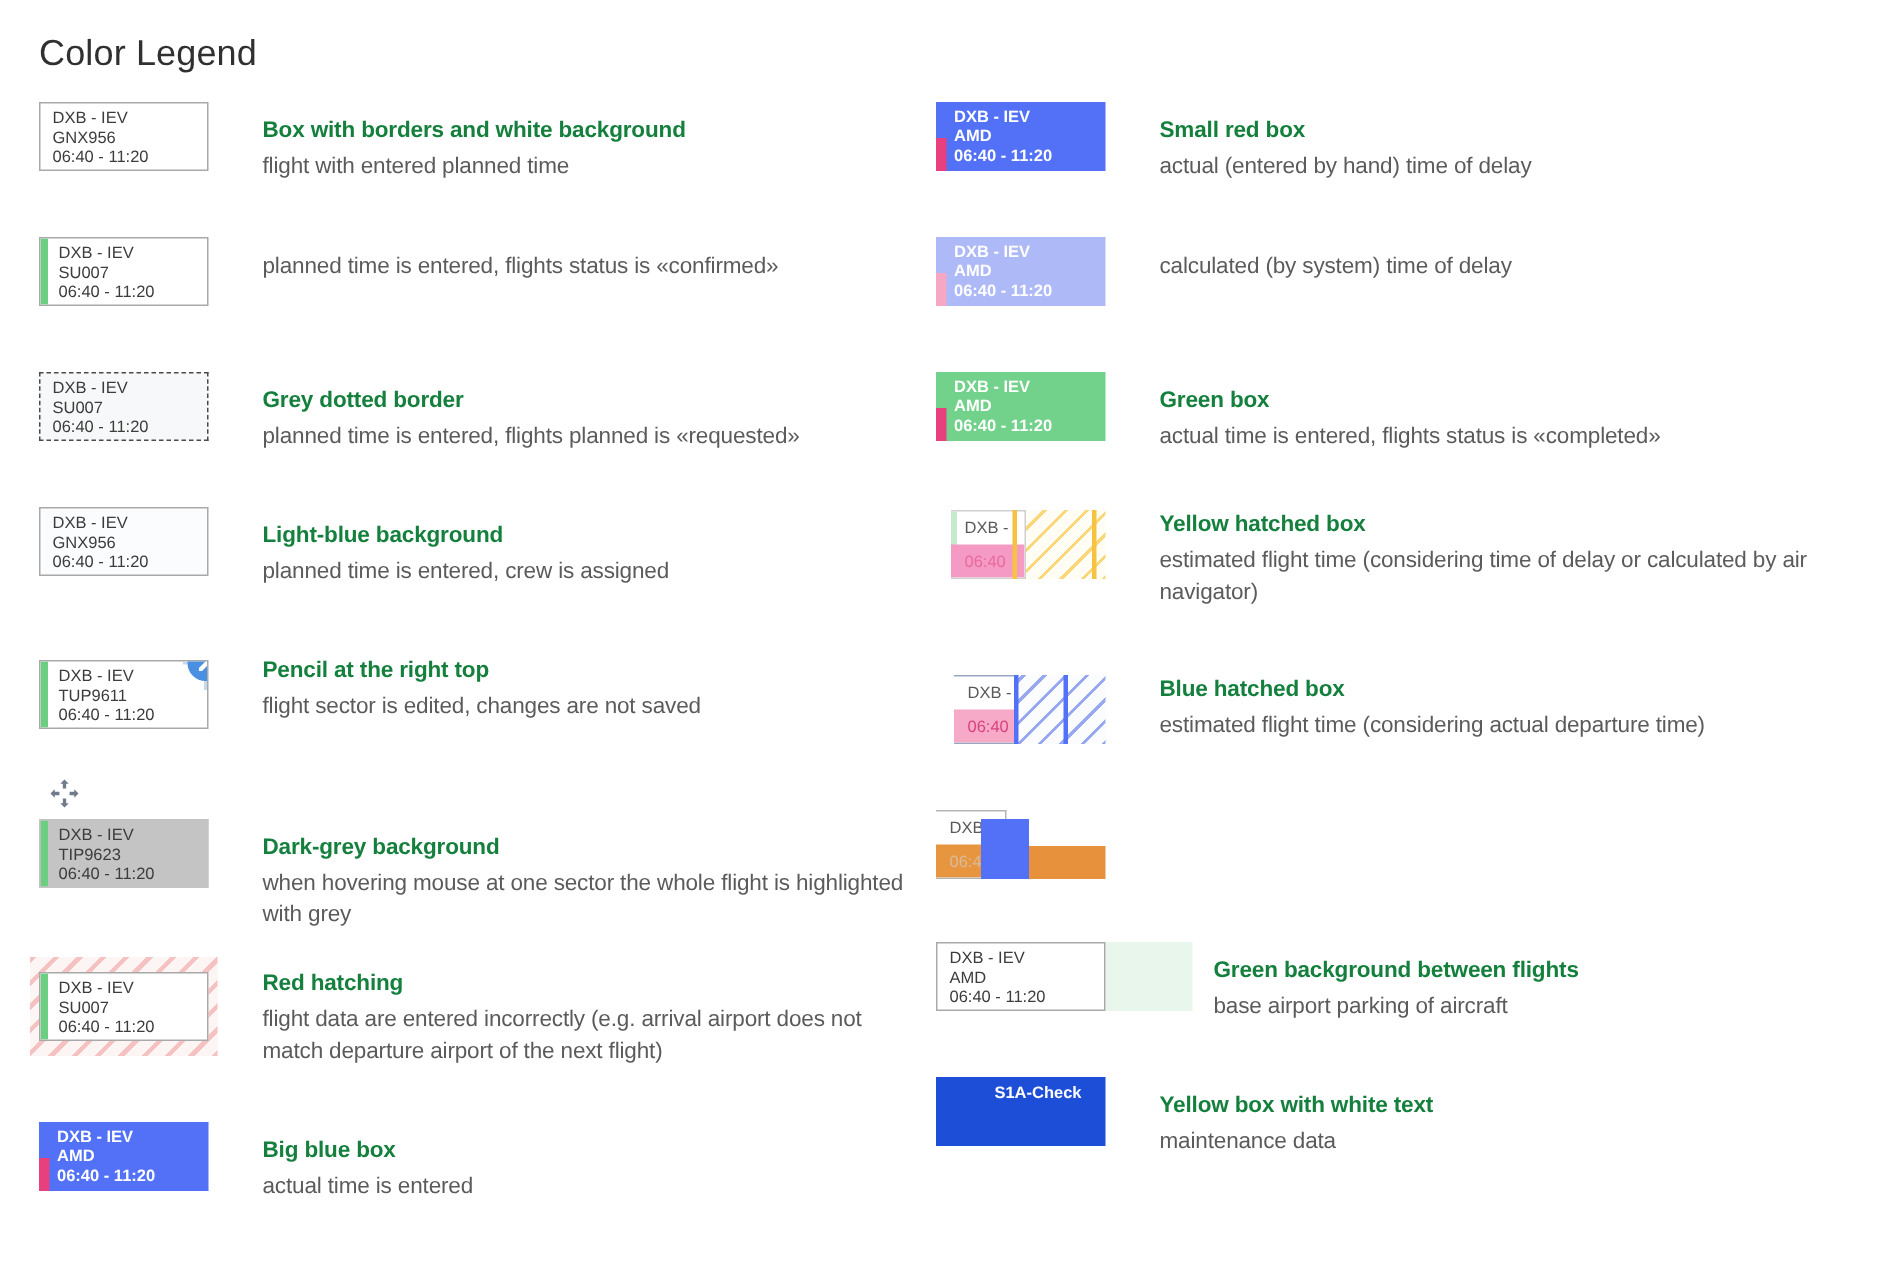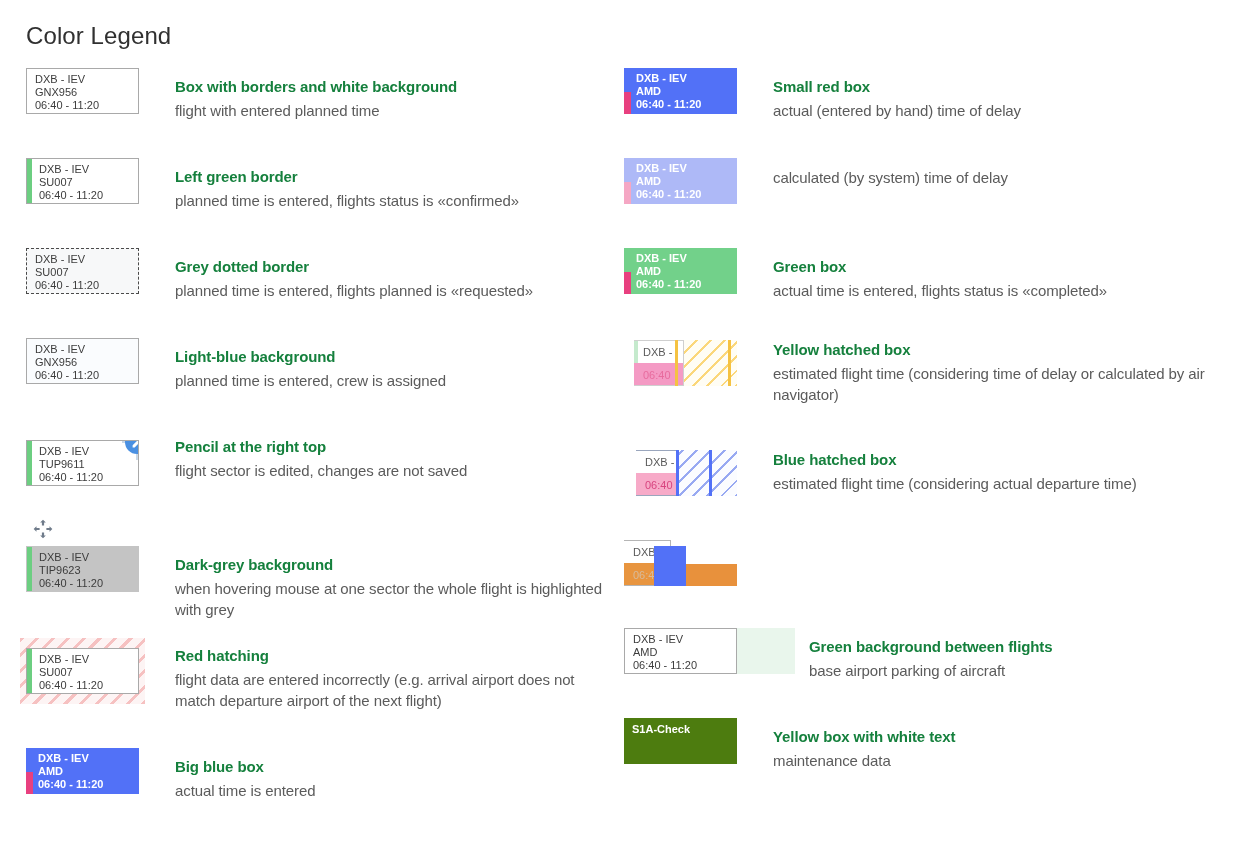--- a/index.html
+++ b/index.html
@@ -276,26 +276,27 @@
     left: 113px; top: 0;
     width: 58px; height: 46px;
     background: #e9f6ec;
   }
   .parking-wrap { position: relative; width: 171px; height: 46px; }
 
   
   .maint {
     width: 113px;
     height: 46px;
-    background: #4d7c0f;
-    padding: 5px 0 0 8px;
+    background: #1d4ed8;
+    padding: 5px 16px 0 8px;
     font-size: 11px;
     font-weight: bold;
     color: #ffffff;
     line-height: 13px;
+    text-align: right;
   }
 
   
   .fbox.grey { background: #c4c4c4; border: 1px solid #c4c4c4; }
 </style>
 </head>
 <body>
 
 <div id="page">
 
@@ -320,21 +321,20 @@
     <div class="row" style="height:90px;">
       <div class="swatch-cell">
         <div class="fbox hasbar">
           <div class="greenbar"></div>
           <div class="ln">DXB - IEV</div>
           <div class="ln">SU007</div>
           <div class="ln">06:40 - 11:20</div>
         </div>
       </div>
       <div class="text-cell">
-        <div class="legend-title">Left green border</div>
         <div class="legend-desc">planned time is entered, flights status is «confirmed»</div>
       </div>
     </div>
 
     <div class="row" style="height:90px;">
       <div class="swatch-cell">
         <div class="fbox dotted">
           <div class="ln">DXB - IEV</div>
           <div class="ln">SU007</div>
           <div class="ln">06:40 - 11:20</div>

